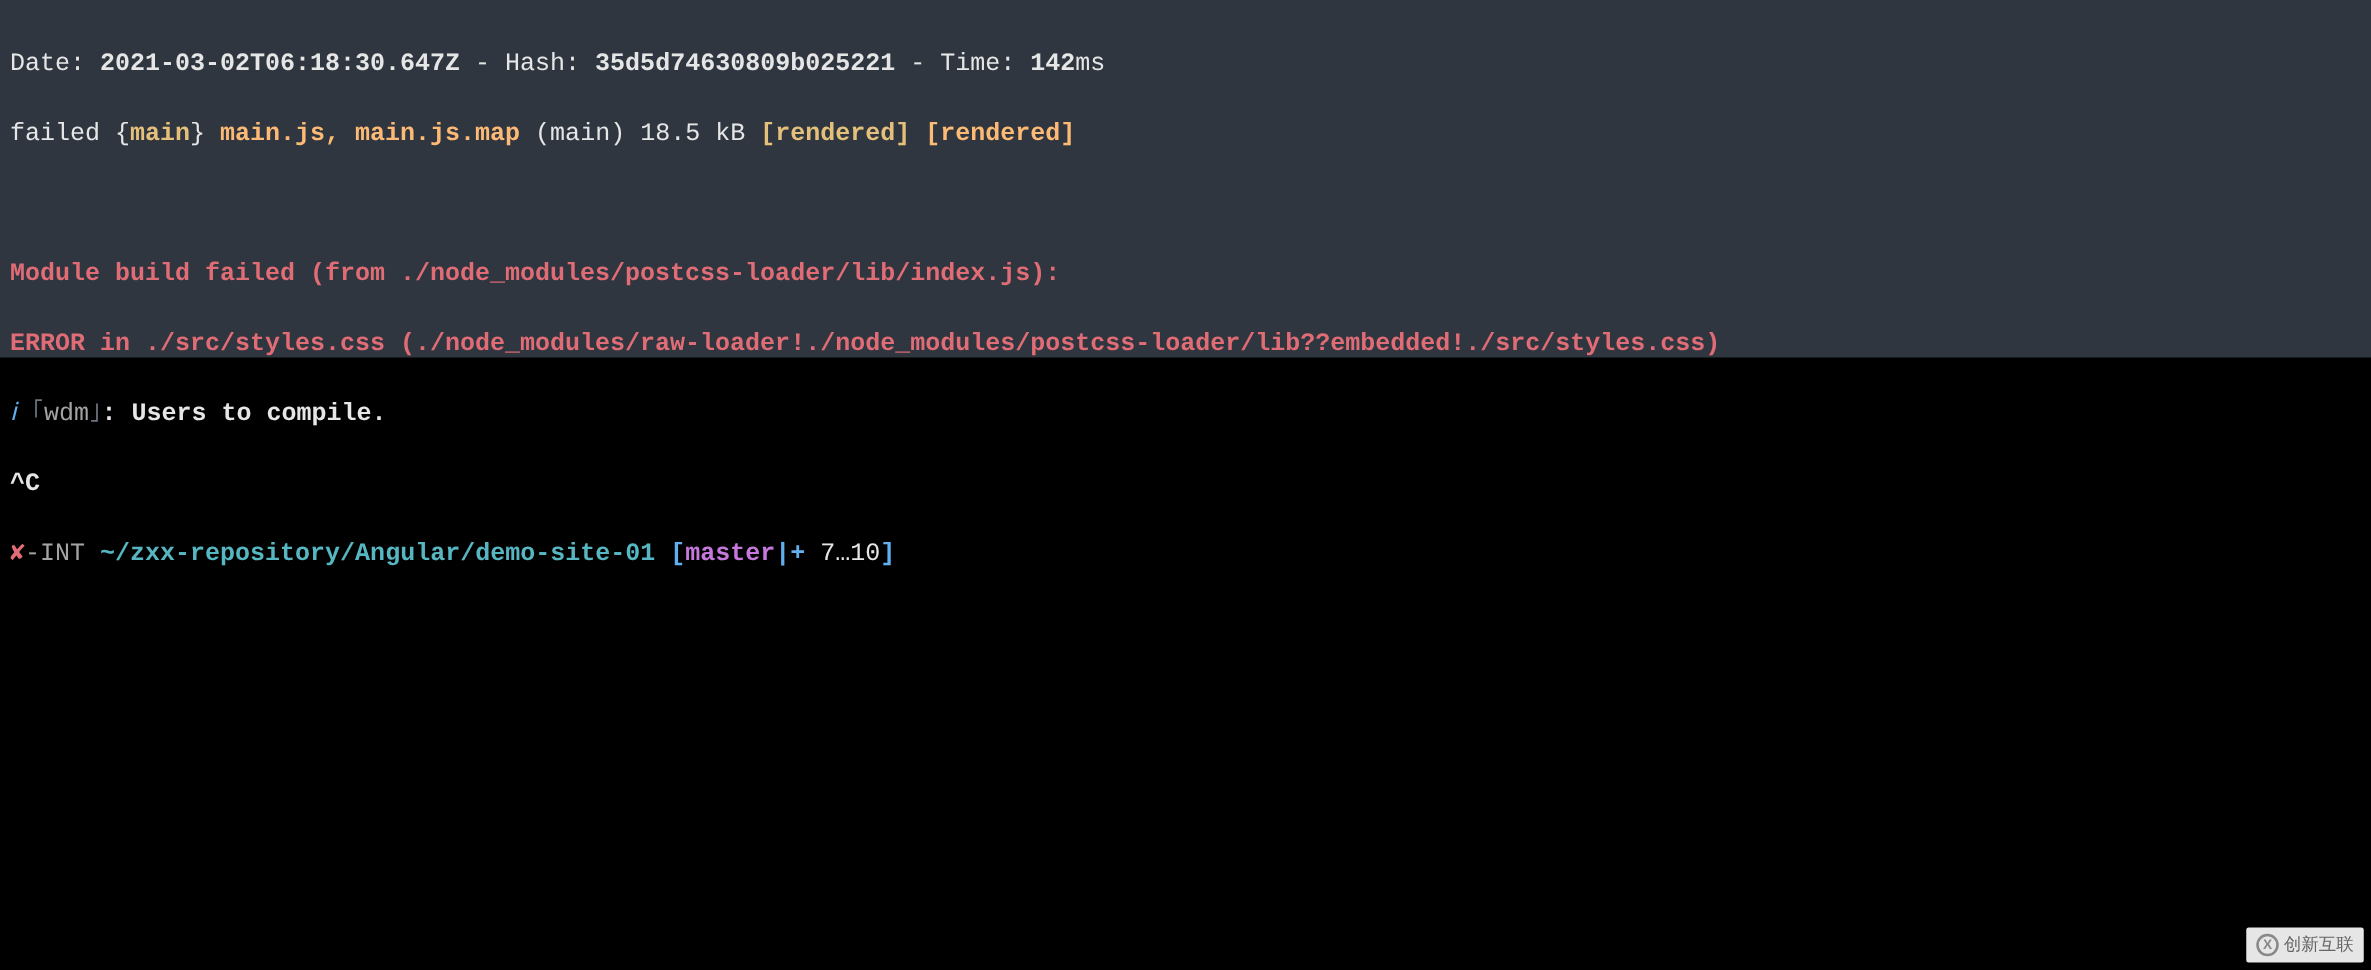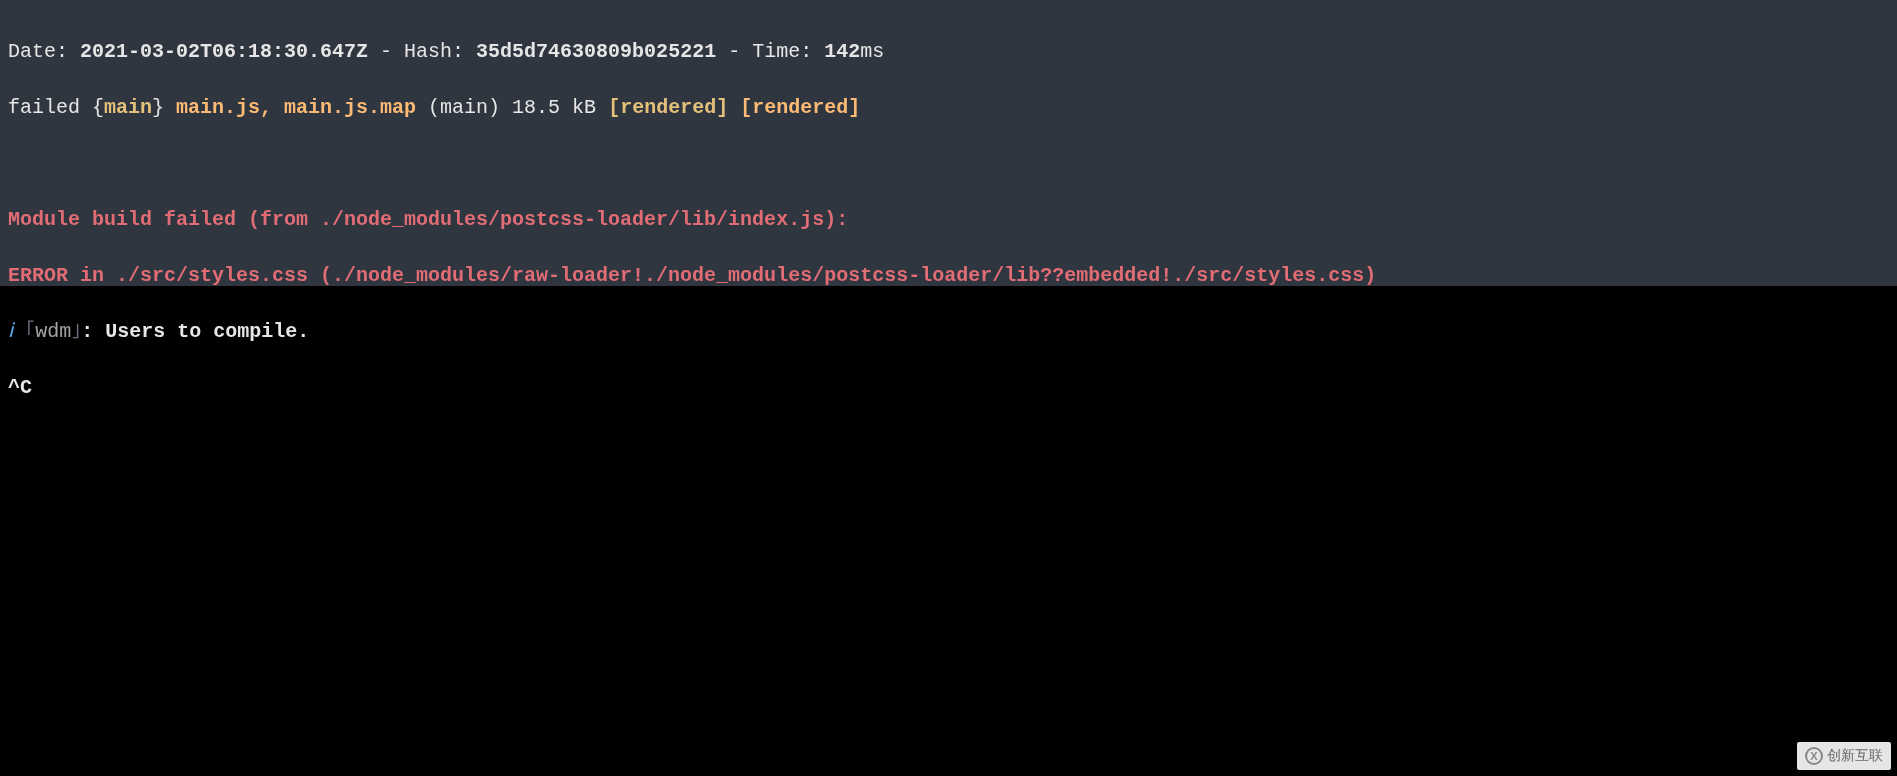--- a/index.html
+++ b/index.html
@@ -65,18 +65,19 @@
 <body>
 
 <div class="terminal">
 <span class="line"><span class="white">Date: </span><span class="white bold">2021-03-02T06:18:30.647Z</span><span class="white"> - Hash: </span><span class="white bold">35d5d74630809b025221</span><span class="white"> - Time: </span><span class="white bold">142</span><span class="white">ms</span></span>
 <span class="line"><span class="white">failed {</span><span class="yellow bold">main</span><span class="white">} </span><span class="green bold">main.js, main.js.map</span><span class="white"> (main) 18.5 kB </span><span class="yellow bold">[rendered]</span><span class="white"> </span><span class="green bold">[rendered]</span></span>
 <span class="line"> </span>
 <span class="line red">Module build failed (from ./node_modules/postcss-loader/lib/index.js):</span>
 <span class="line red">ERROR in ./src/styles.css (./node_modules/raw-loader!./node_modules/postcss-loader/lib??embedded!./src/styles.css)</span>
 <span class="line"><span class="info-i">ℹ</span><span class="bracket-dim"> ｢</span><span class="dim">wdm</span><span class="bracket-dim">｣</span><span class="white bold">: Users to compile.</span></span>
 <span class="line white bold">^C</span>
+<span class="line"><span class="red-x">✘</span><span class="dim">-INT</span><span class="cyan bold"> ~/zxx-repository/Angular/demo-site-01 </span><span class="blue bold">[</span><span class="magenta bold">master</span><span class="blue bold">|</span><span class="blue bold">+</span><span class="white"> 7…10</span><span class="blue bold">]</span></span>
 </div>
 
 <div class="watermark">
   <span class="watermark-icon">X</span>
   <span>创新互联</span>
 </div>
 
 </body></html>

